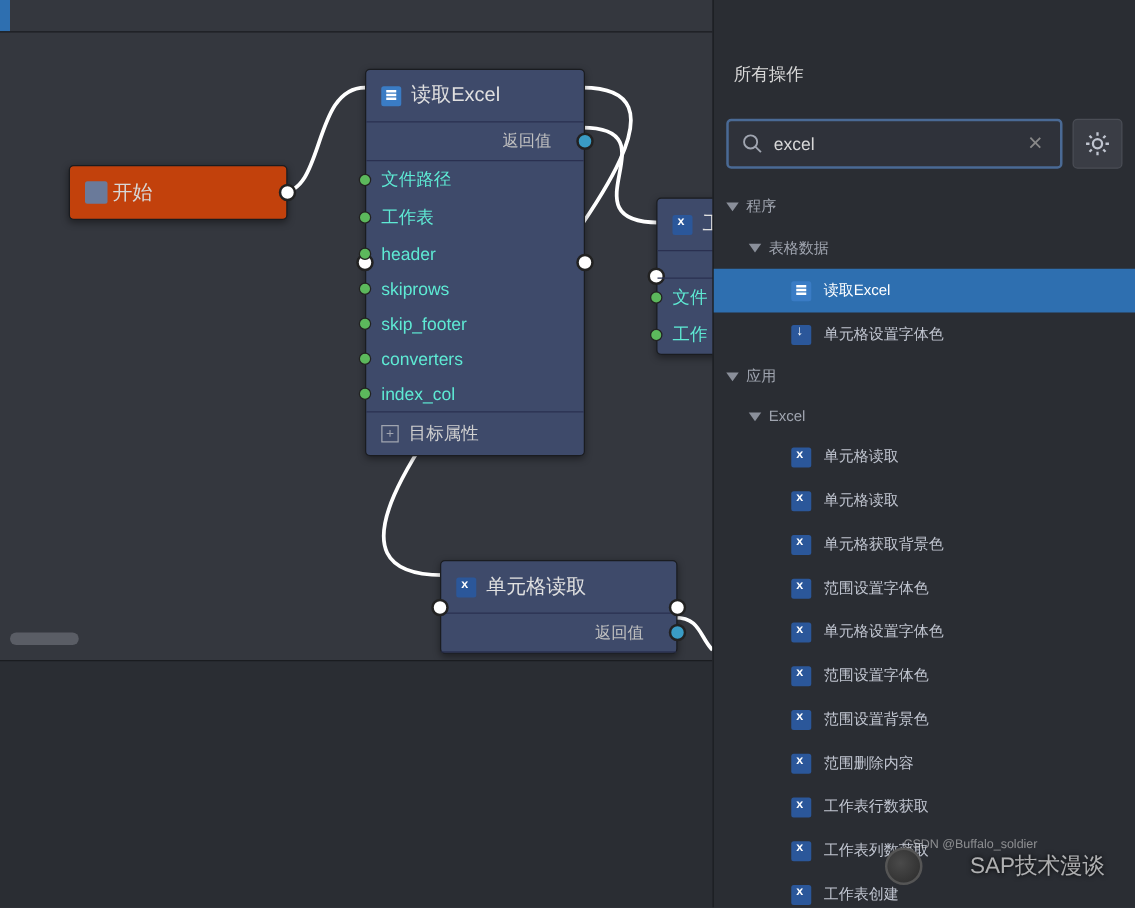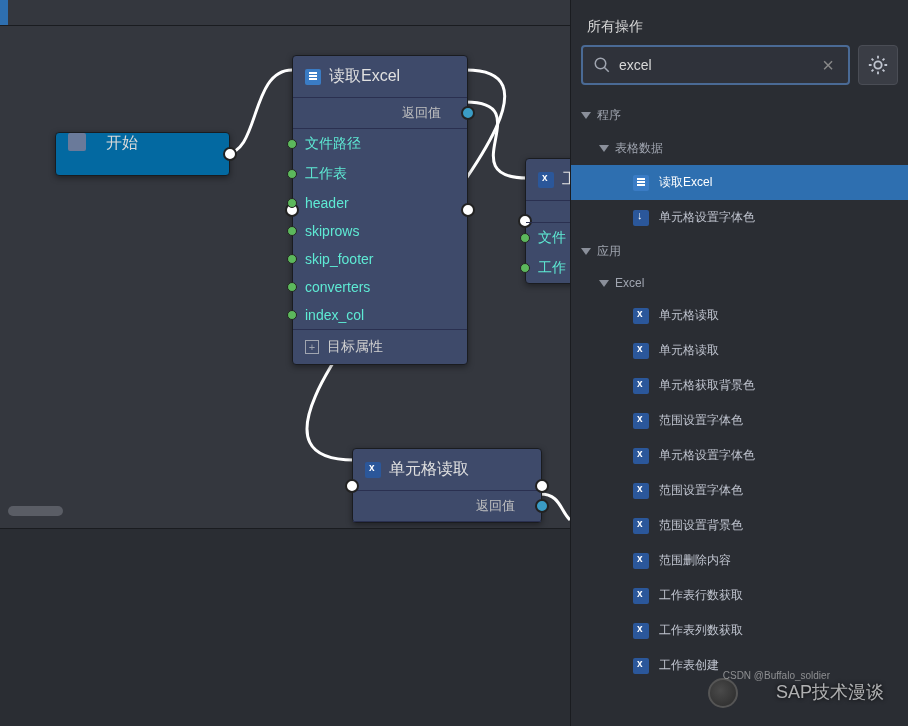--- a/index.html
+++ b/index.html
@@ -28,23 +28,24 @@
       background: #2e6fb0;
     }
     .sidebar {
       position: absolute;
       right: 0; top: 0;
       width: 338px; height: 726px;
       background: #2a2d33;
       border-left: 1px solid #1a1c20;
     }
     .panel-title {
-      padding: 18px 16px 9px 16px;
+      padding: 18px 16px 26px 16px;
       font-size: 14px;
       color: #d8d8d8;
+      margin-top: 33px;
     }
     .search-row {
       display: flex;
       align-items: center;
       gap: 8px;
       padding: 0 10px 14px 10px;
     }
     .search-box {
       flex: 1;
       display: flex;
@@ -152,24 +153,24 @@
     .node {
       position: absolute;
       background: #3e4a6a;
       border: 1px solid #1a1c20;
       border-radius: 4px;
       box-shadow: 0 2px 6px rgba(0,0,0,0.4);
     }
     .node-start {
       left: 55px; top: 132px;
       width: 175px; height: 44px;
-      background: #0369a1;
-      display: flex; 
+      background: #c2410c;
+      display: flex; align-items: center;
       padding: 0 12px;
-      gap: 20px;
+      gap: 4px;
     }
     .node-start .title { font-size: 16px; color: #d8d8d8; }
     .node-main {
       left: 292px; top: 55px;
       width: 176px;
     }
     .node-head {
       display: flex; align-items: center;
       padding: 10px 12px;
       gap: 8px;

